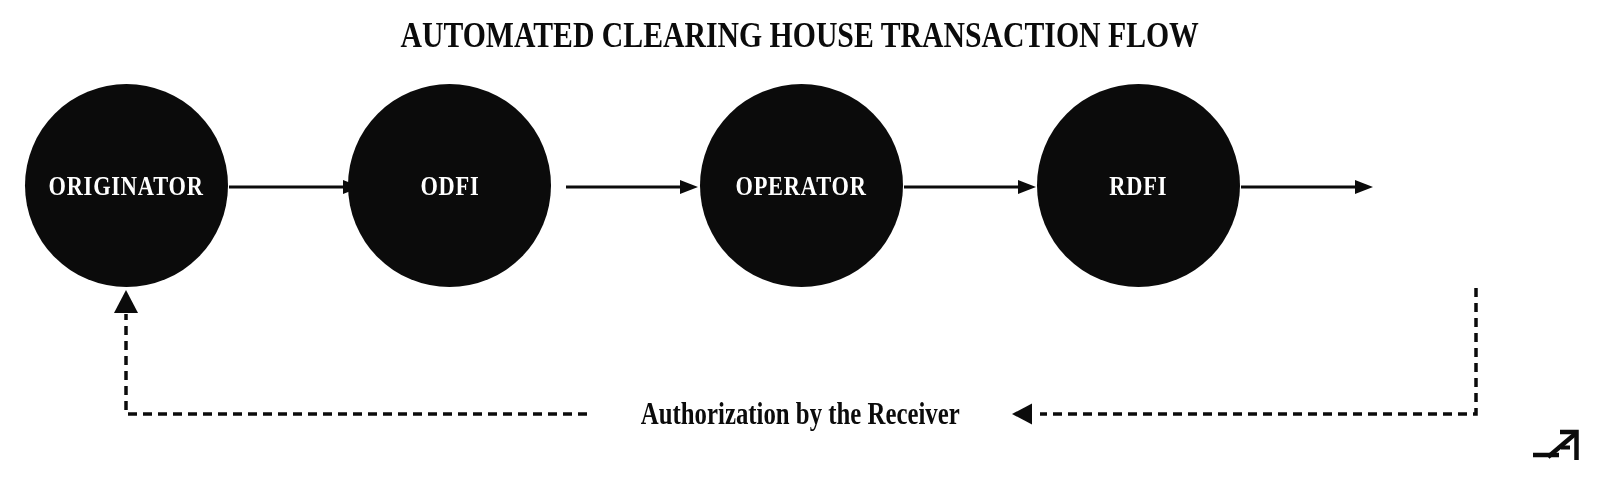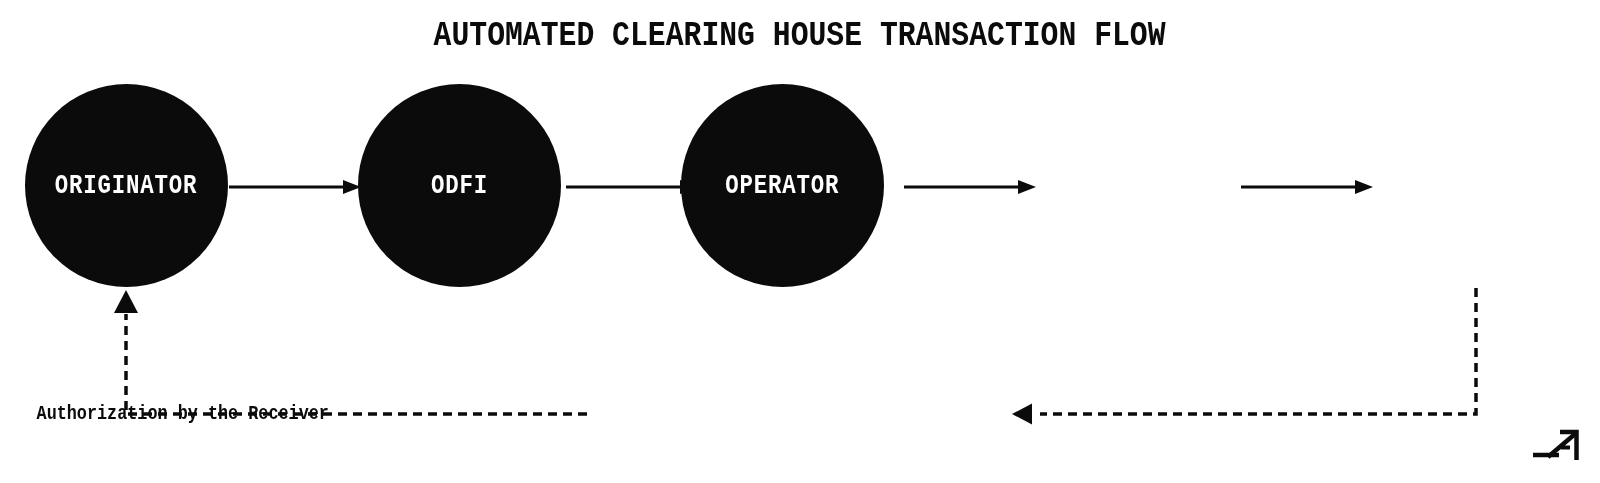--- a/index.html
+++ b/index.html
@@ -2,21 +2,21 @@
 <html><head>
 <meta charset="utf-8">
 <style>
   html, body { margin: 0; padding: 0; background: #ffffff; }
   .canvas {
     position: relative;
     width: 1600px;
     height: 478px;
     background: #ffffff;
     overflow: hidden;
-    font-family: Liberation Mono, monospace;
+    font-family: Liberation Serif, serif;
     border-radius: 27px;
   }
   .title {
     position: absolute;
     top: 17px;
     left: 0;
     width: 100%;
     text-align: center;
     font-size: 35px;
     line-height: 38px;
@@ -39,39 +39,39 @@
     justify-content: center;
   }
   .node .label {
     color: #ffffff;
     font-size: 28px;
     font-weight: 700;
     letter-spacing: 1px;
     white-space: nowrap;
   }
   .node-1 { left: 25px; align-items: center; }
-  .node-2 { left: 358px; }
-  .node-3 { left: 681px; text-align: right; }
+  .node-2 { left: 348px; }
+  .node-3 { left: 700px; text-align: right; }
   .node-4 { left: 1037px; }
   .node-5 { left: 1375px; }
 
   .overlay {
     position: absolute;
     left: 0; top: 0;
     width: 1600px;
     height: 483px;
     pointer-events: none;
   }
   .feedback-label {
     position: absolute;
     top: 398px;
     left: 0;
     width: 100%;
-    text-align: left;
-    font-size: 21px;
+    text-align: center;
+    font-size: 31px;
     line-height: 32px;
     font-weight: 700;
     color: #0b0b0b;
     white-space: nowrap;
   }
   .logo {
     position: absolute;
     left: 1532px;
     top: 429px;
     width: 50px;
@@ -114,20 +114,23 @@
 
   <div class="node node-1">
     <span class="label condense-80">ORIGINATOR</span>
   </div>
   <div class="node node-2">
     <span class="label condense-80">ODFI</span>
   </div>
   <div class="node node-3">
     <span class="label condense-80">OPERATOR</span>
   </div>
+  <div class="node node-4">
+    <span class="label condense-80">RDFI</span>
+  </div>
 
   <div class="feedback-label">
     <span class="condense-80">Authorization by the Receiver</span>
   </div>
 
   <svg class="logo" viewBox="0 0 50 34" xmlns="http://www.w3.org/2000/svg">
     <path d="M 1 26 H 27" stroke="#0b0b0b" stroke-width="4.5" fill="none"></path>
     <path d="M 16 28 L 43 5" stroke="#0b0b0b" stroke-width="4.5" fill="none"></path>
     <path d="M 28 3 H 44.5 V 31" stroke="#0b0b0b" stroke-width="4.5" fill="none"></path>
     <path d="M 29 18.5 H 38" stroke="#0b0b0b" stroke-width="4" fill="none"></path>

